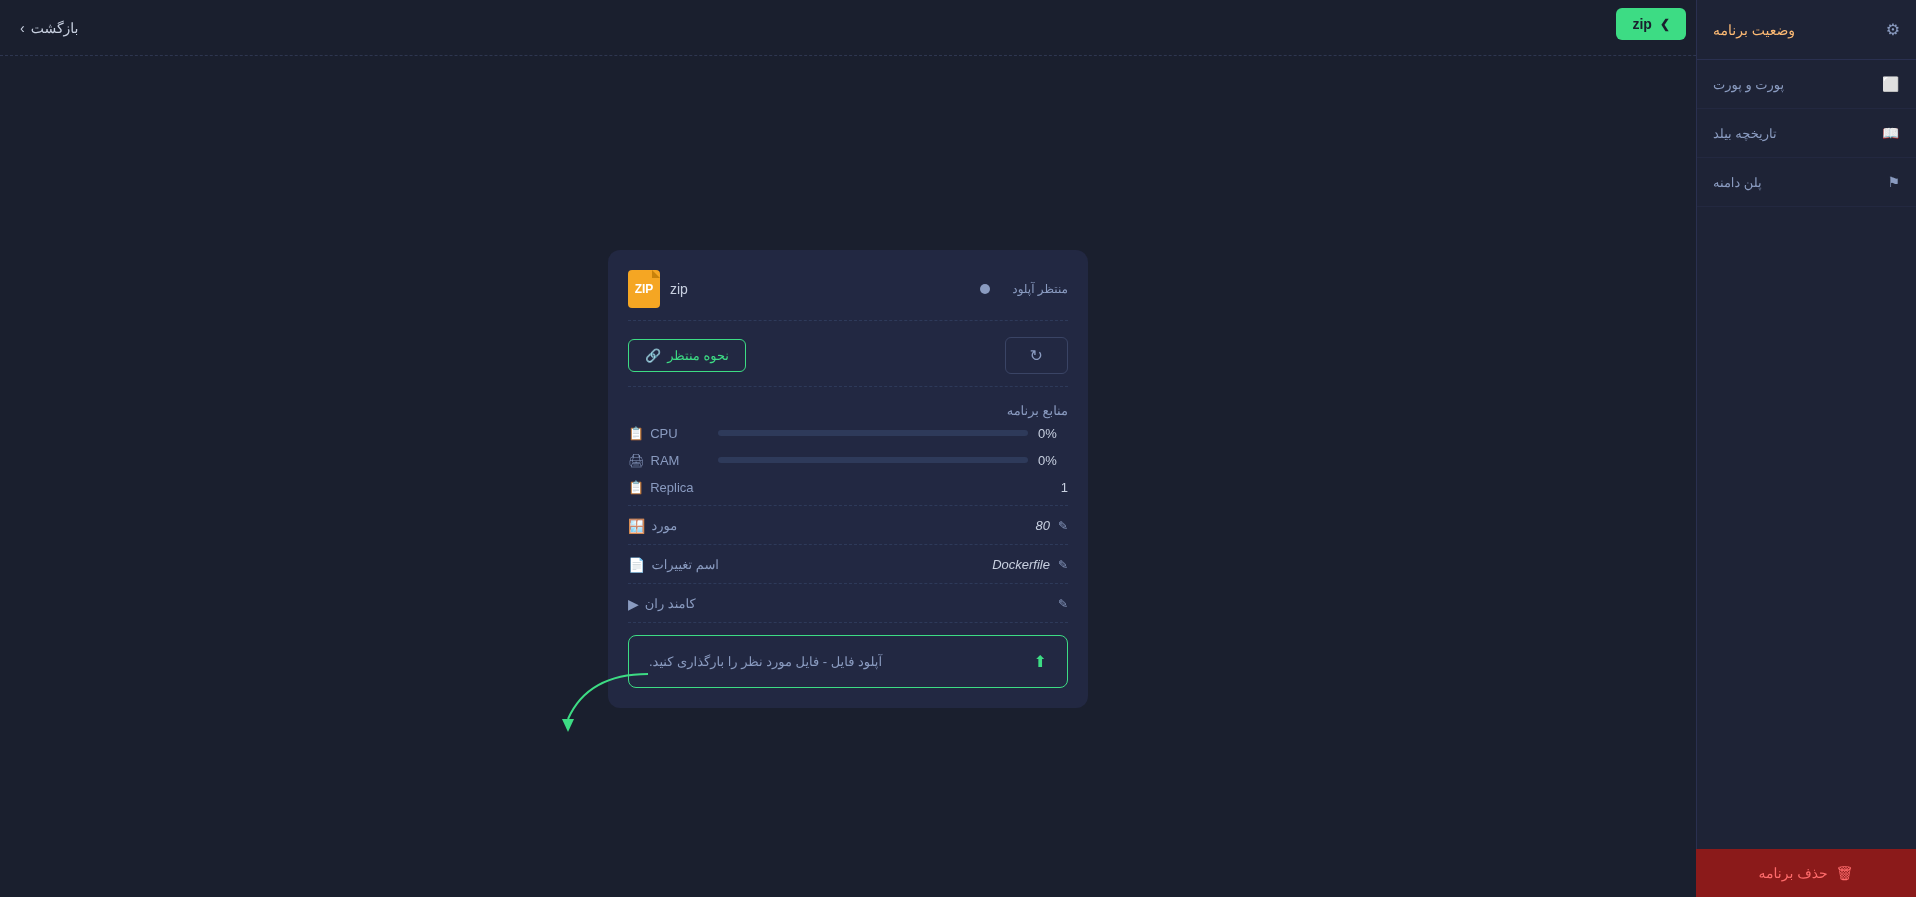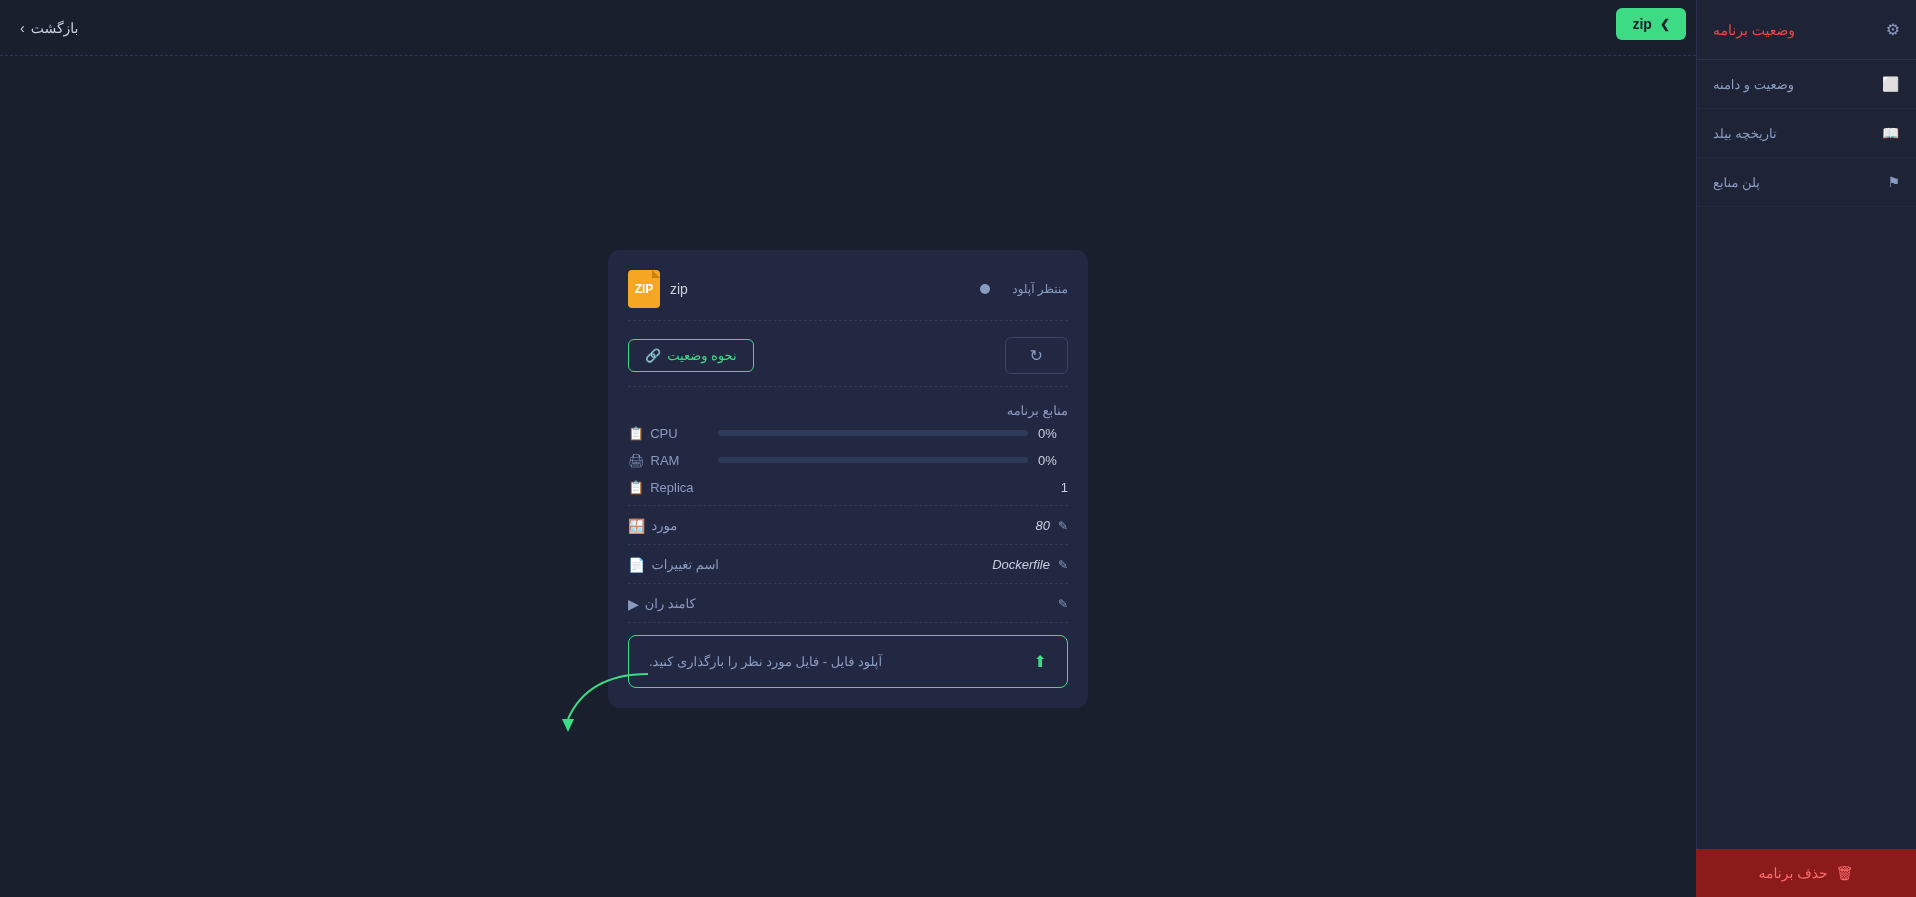--- a/index.html
+++ b/index.html
@@ -79,21 +79,21 @@
     .sidebar-header {
       display: flex;
       align-items: center;
       justify-content: space-between;
       padding: 20px 16px;
       border-bottom: 1px solid #2a3050;
     }
 
     .sidebar-header-title {
       font-size: 14px;
-      color: #ef4444;
+      color: #fdba74;
     }
 
     .gear-icon {
       color: #8a9bc0;
       font-size: 16px;
       cursor: pointer;
     }
 
     .sidebar-item {
       display: flex;
@@ -433,31 +433,31 @@
     <span>zip</span>
   </button>
 
   <div class="sidebar-header">
     <span class="gear-icon">⚙</span>
     <span class="sidebar-header-title">وضعیت برنامه</span>
   </div>
 
   <div class="sidebar-item">
     <span class="sidebar-item-icon">⬜</span>
-    <span>وضعیت و دامنه</span>
+    <span>پورت و پورت</span>
   </div>
 
   <div class="sidebar-item">
     <span class="sidebar-item-icon">📖</span>
     <span>تاریخچه بیلد</span>
   </div>
 
   <div class="sidebar-item">
     <span class="sidebar-item-icon">⚑</span>
-    <span>پلن منابع</span>
+    <span>پلن دامنه</span>
   </div>
 
   <button class="sidebar-delete">
     <span>🗑</span>
     <span>حذف برنامه</span>
   </button>
 </div>
 
 <div class="main-content">
   <div style="position:relative;">
@@ -472,21 +472,21 @@
           <span class="zip-label">zip</span>
           <div class="zip-file-icon">
             <span style="color:#fff;font-size:12px;font-weight:bold;">ZIP</span>
           </div>
         </div>
       </div>
 
       <div class="card-actions">
         <button class="reload-btn">↻</button>
         <button class="connect-btn">
-          <span>نحوه وضعیت</span>
+          <span>نحوه منتظر</span>
           <span>🔗</span>
         </button>
       </div>
 
       <div class="resources-title">منابع برنامه</div>
 
       <div class="resource-row">
         <div class="resource-value">0%</div>
         <div class="progress-bar-container">
           <div class="progress-bar-fill" style="width:0%;"></div>

